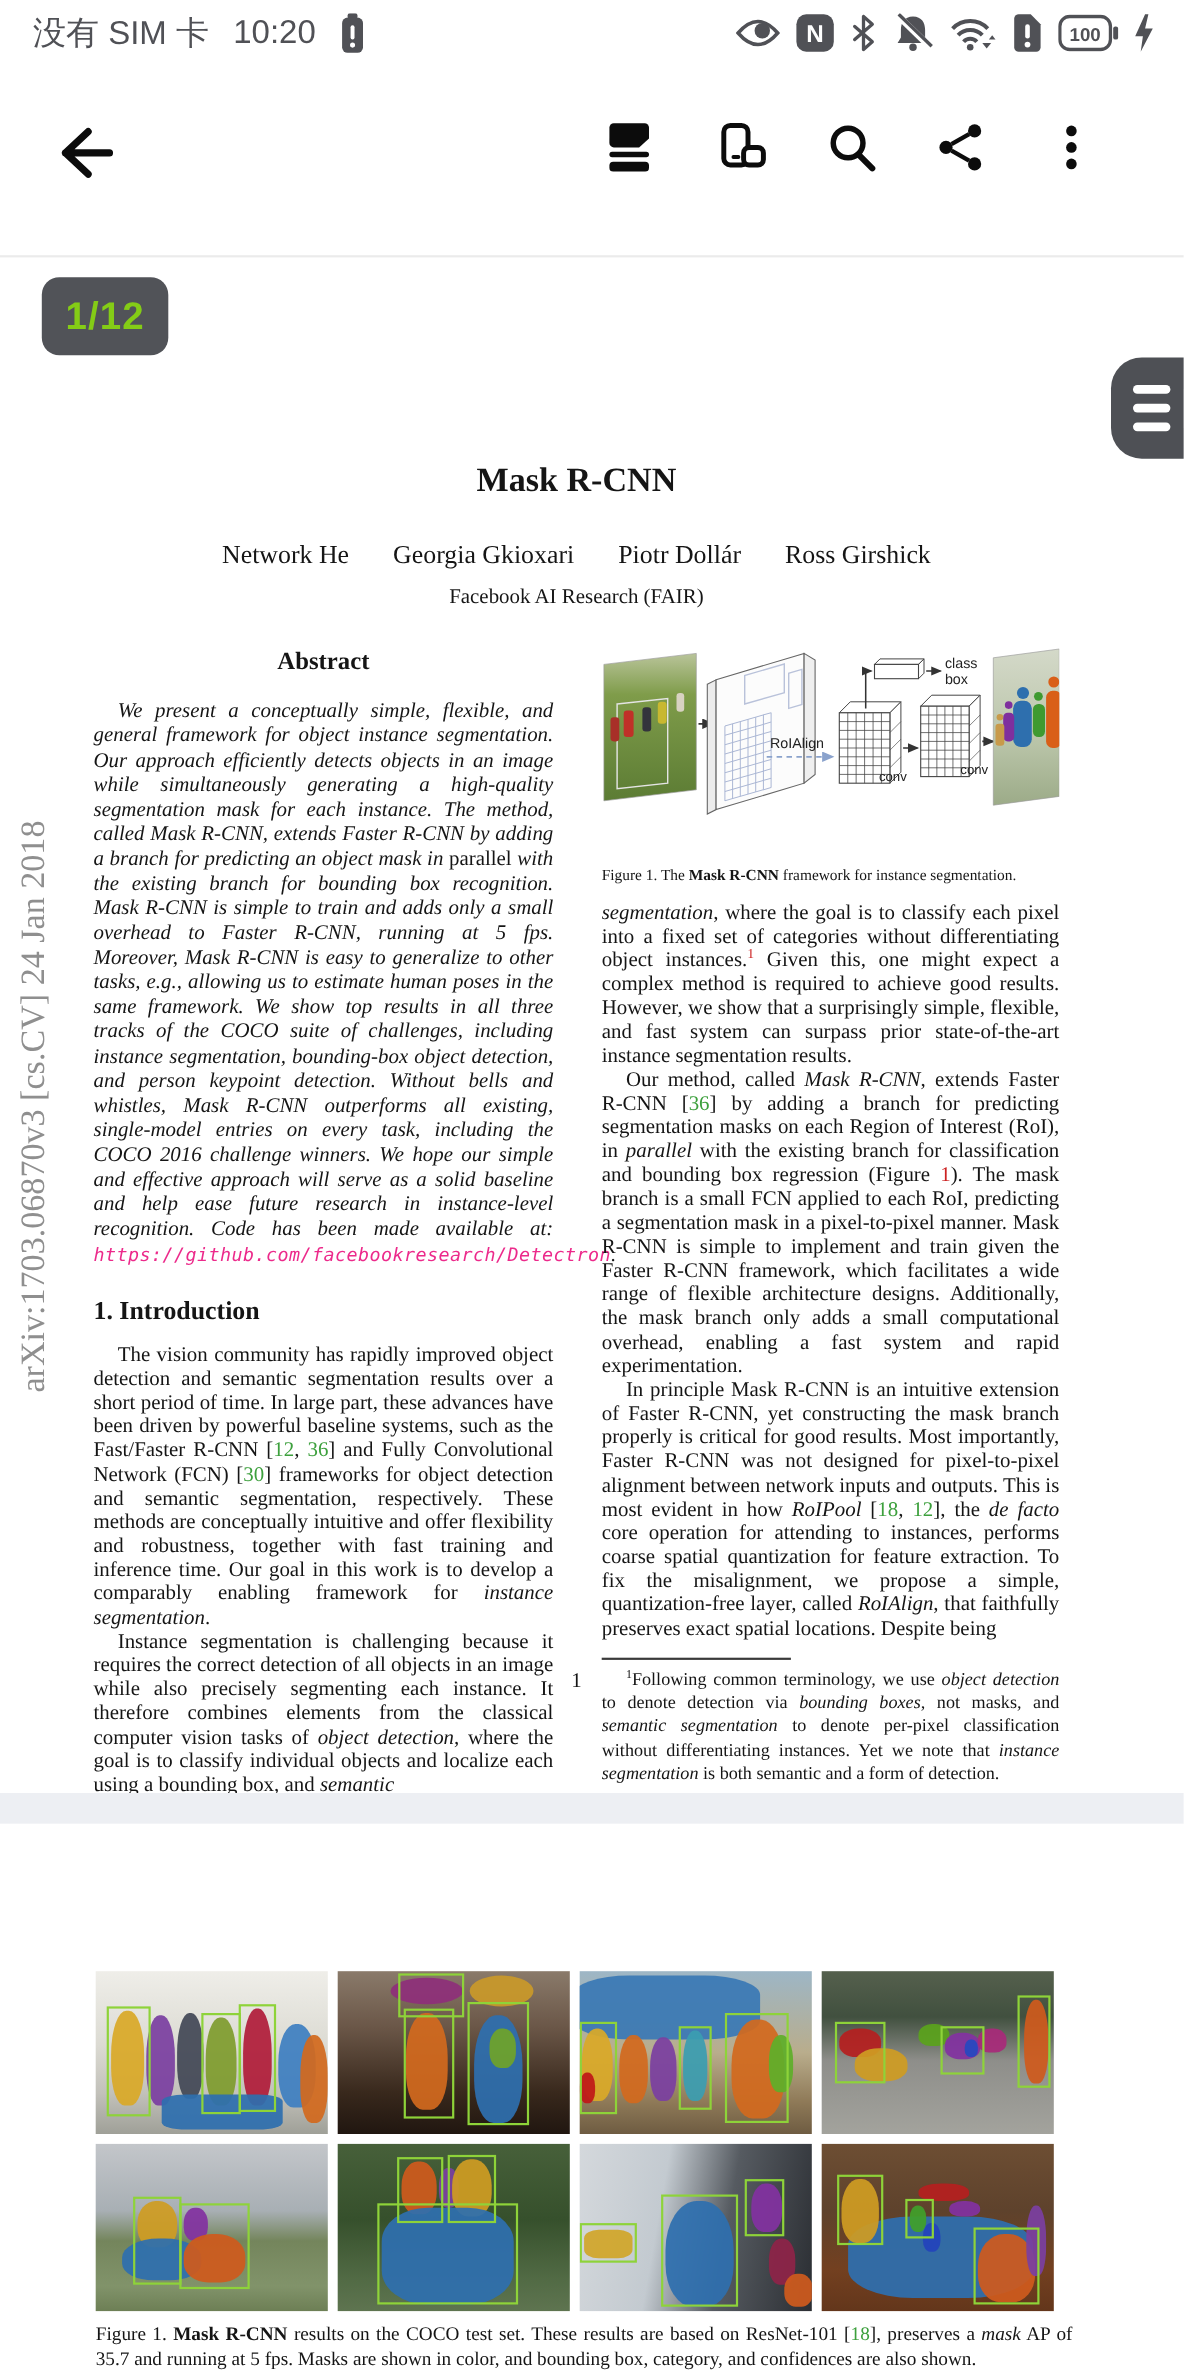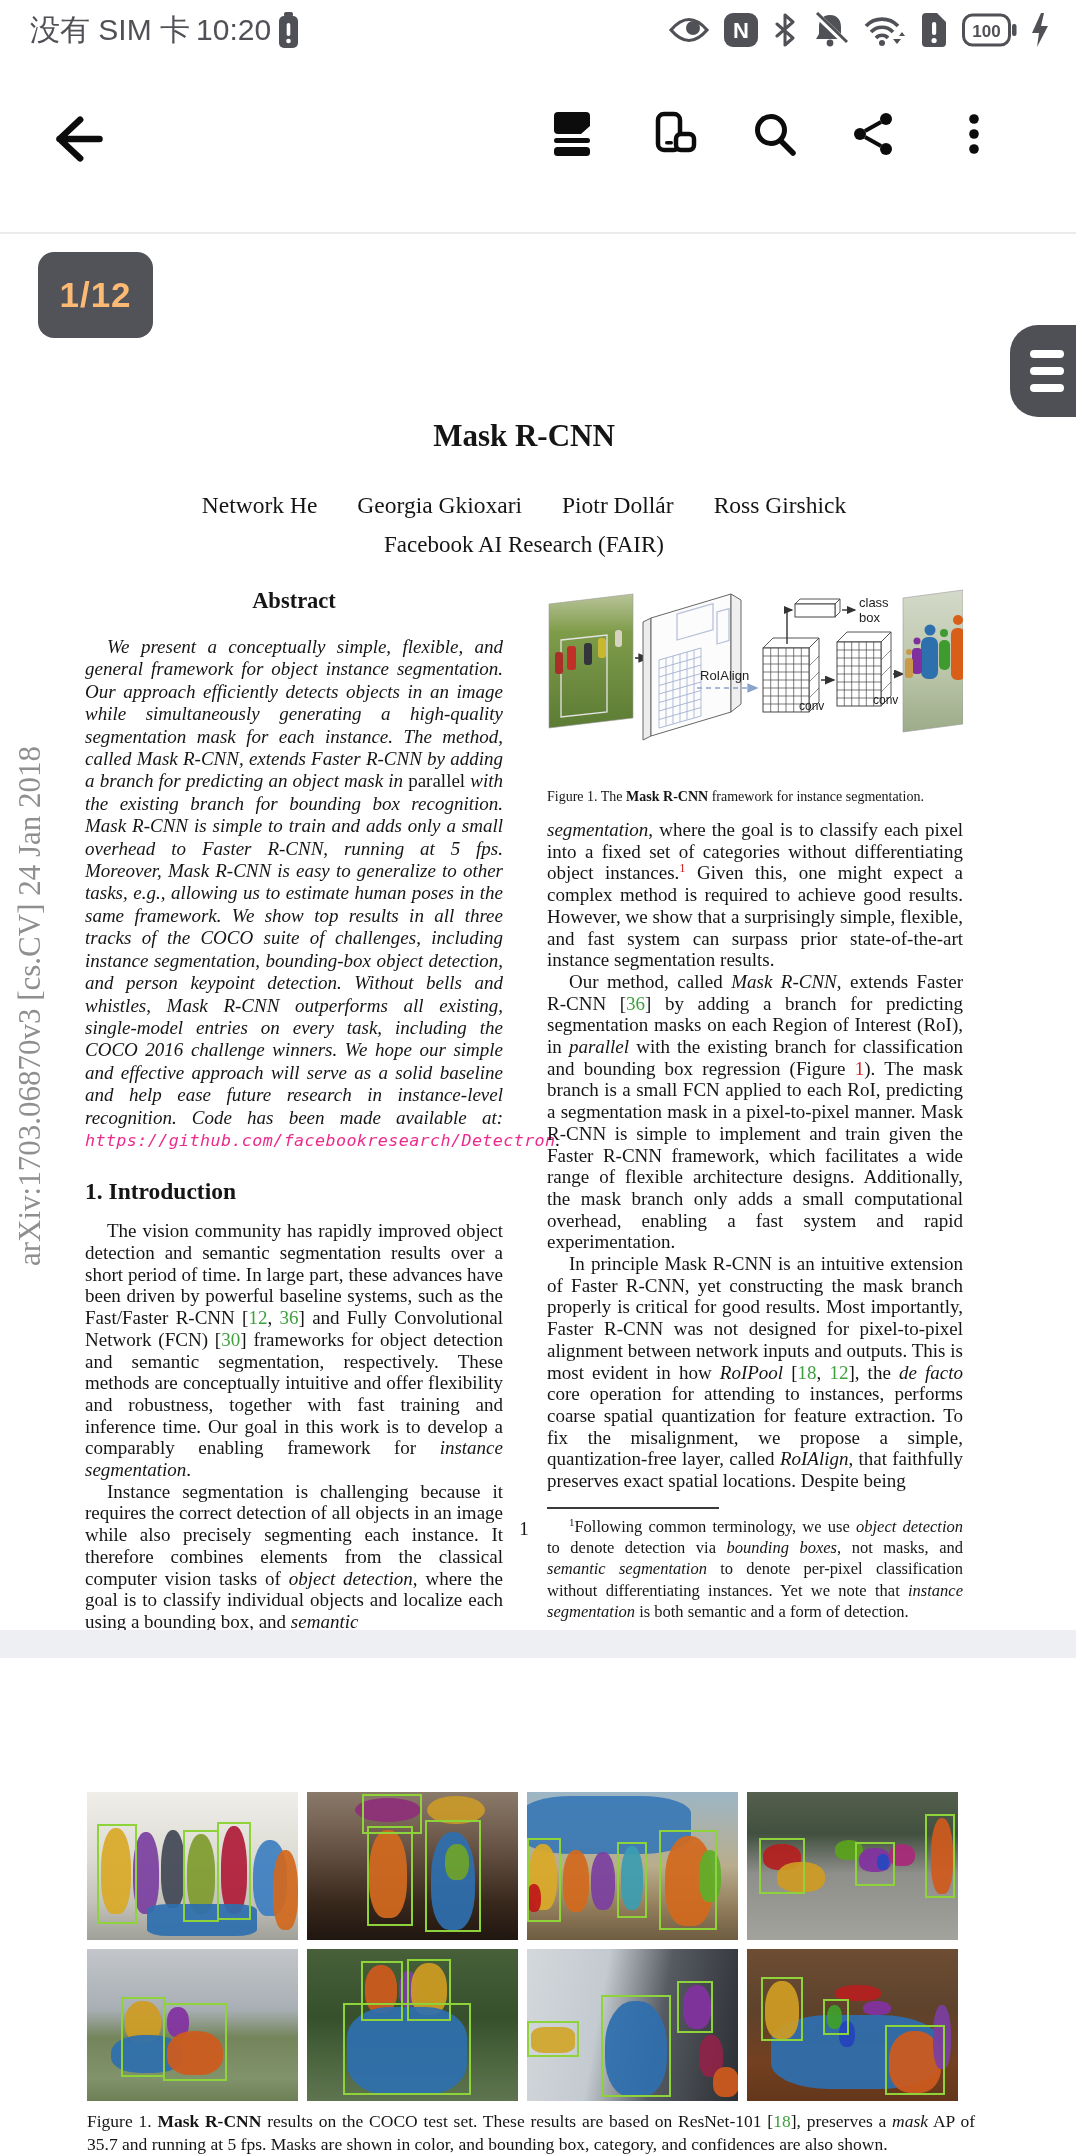--- a/index.html
+++ b/index.html
@@ -2,54 +2,54 @@
 <html><head>
 <meta charset="utf-8">
 <style>
   * { margin:0; padding:0; box-sizing:border-box; }
   html,body { width:1076px; height:2156px; overflow:hidden; background:#fff;
     font-family:"Liberation Sans","DejaVu Sans",sans-serif; }
 
   
   .statusbar { position:absolute; top:0; left:0; width:1076px; height:56px;
     display:flex; align-items:center; justify-content:space-between; padding:4px 26px 0 30px; color:#505156; }
-  .sb-left { display:flex; align-items:center; gap:6px; font-size:30px; }
+  .sb-left { display:flex; align-items:center; gap:22px; font-size:30px; }
   .sb-right { display:flex; align-items:center; gap:13px; }
   .sb-right svg, .sb-left svg { display:block; }
 
   
   .toolbar { position:absolute; top:56px; left:0; width:1076px; height:178px;
     border-bottom:2px solid #ebebeb; background:#fff; }
   .tb-back { position:absolute; left:44px; top:52px; width:62px; height:62px; }
   .tb-actions { position:absolute; right:78px; top:52px; display:flex; gap:52px; }
   .tb-btn { width:48px; height:52px; display:flex; align-items:center; justify-content:center; }
 
   
   .viewer { position:absolute; top:236px; left:0; width:1076px; height:1920px; background:#fff; }
   .page1 { position:absolute; top:0; left:0; width:1076px; height:1394px; background:#fff; }
   .page-gap { position:absolute; top:1394px; left:0; width:1076px; height:28px; background:#edeff3; }
   .page2 { position:absolute; top:1422px; left:0; width:1076px; height:498px; background:#fff; }
 
-  .page-badge { position:absolute; top:252px; left:38px; min-width:115px; height:86px; background:#515358;
-    border-radius:16px; color:#fdba74; font-size:35px; font-weight:bold; letter-spacing:1px;
+  .page-badge { position:absolute; top:252px; left:38px; min-width:115px; height:71px; background:#515358;
+    border-radius:16px; color:#84cc16; font-size:35px; font-weight:bold; letter-spacing:1px;
     display:flex; align-items:center; justify-content:center; z-index:20; }
   .float-btn { position:absolute; top:325px; right:0; width:66px; height:92px; background:#4e5055;
     border-radius:28px 0 0 28px; z-index:20; display:flex; flex-direction:column; justify-content:center; gap:9px; padding-left:20px; }
   .float-btn i { display:block; width:34px; height:8px; background:#fff; border-radius:4px; }
 
   
   .serif { font-family:"Liberation Serif","DejaVu Serif",serif; color:#151515; }
   .arxiv-side { position:absolute; left:12px; top:330px; height:700px;
     writing-mode:vertical-rl; transform:rotate(180deg);
     font-family:"Liberation Serif","DejaVu Serif",serif; font-size:31px; color:#8f8f8f; white-space:nowrap; }
   .p-title { position:absolute; top:182px; left:85px; width:878px; text-align:center;
     font-size:31px; font-weight:bold; }
   .p-authors { position:absolute; top:256px; left:85px; width:878px; display:flex;
     justify-content:center; gap:40px; font-size:23.5px; }
-  .p-affil { position:absolute; top:296px; left:85px; width:878px; text-align:center; font-size:23px; }
+  .p-affil { position:absolute; top:296px; left:85px; width:878px; text-align:center; font-size:19px; }
 
   .col-l { position:absolute; top:352px; left:85px; width:418px; }
   .col-r { position:absolute; top:352px; left:547px; width:416px; }
 
   .abs-head { text-align:center; font-size:22.5px; font-weight:bold; margin-bottom:22px; }
   .abs-text { font-size:19px; line-height:22.4px; text-align:justify; font-style:italic; text-indent:22px; }
   .sec-head { font-size:23.5px; font-weight:bold; margin:27px 0 15px 0; }
   .bodyp { font-size:19px; line-height:21.7px; text-align:justify; }
   .ind { text-indent:22px; }
 

